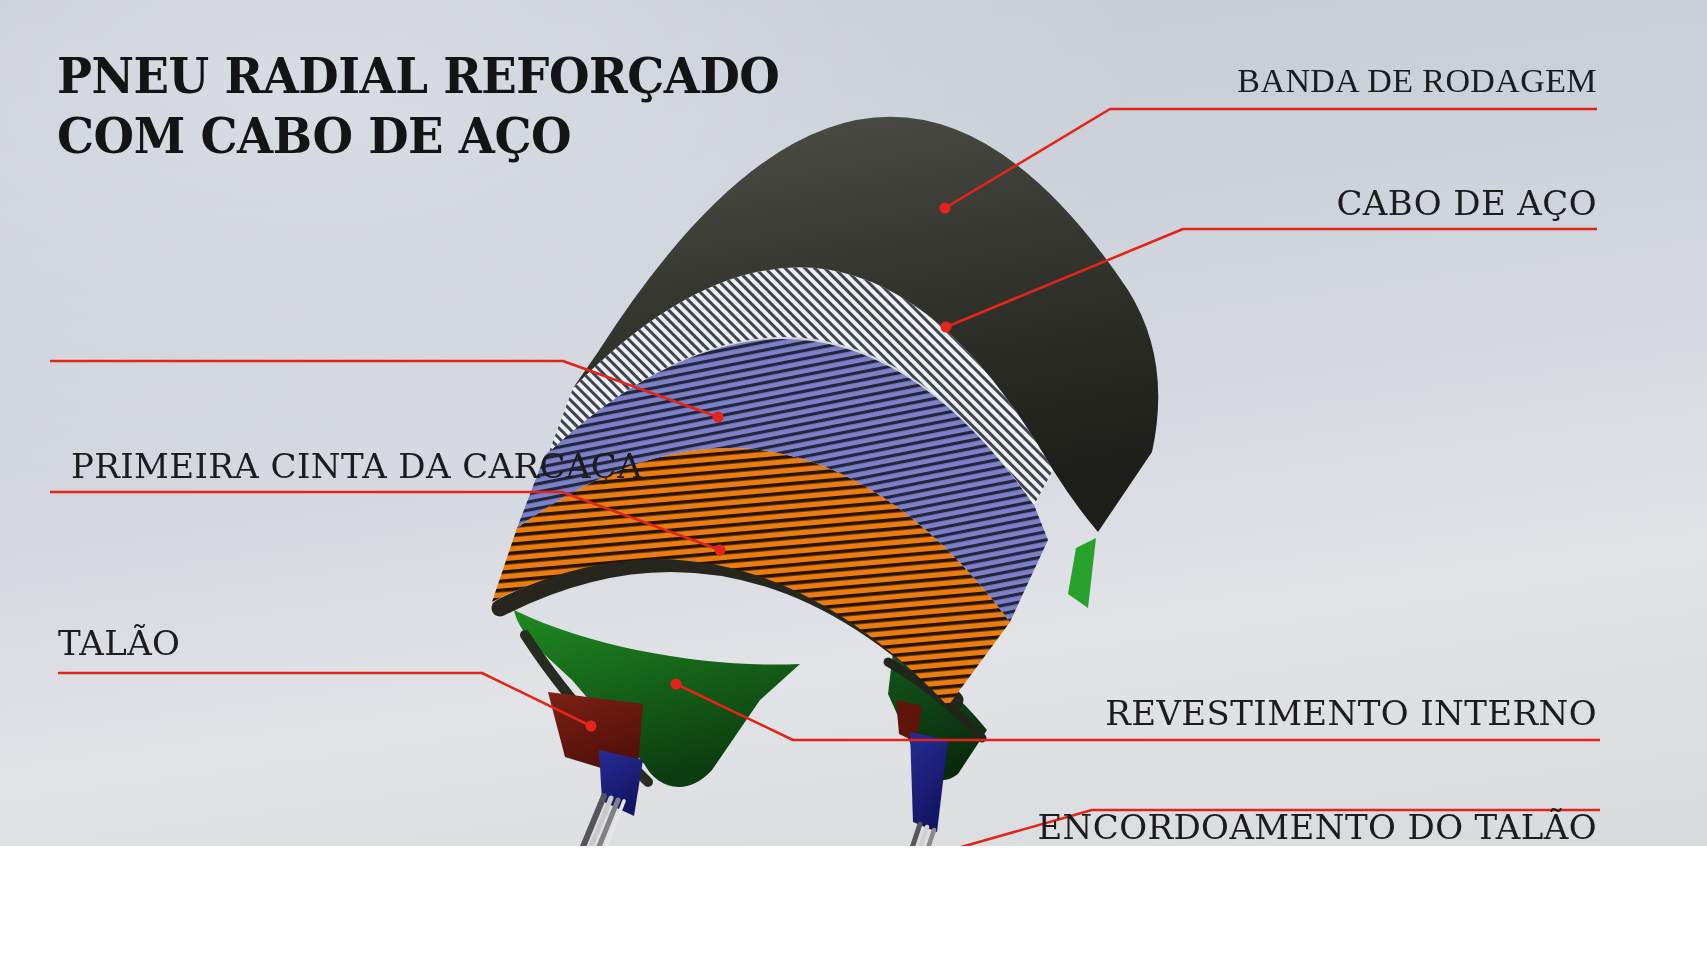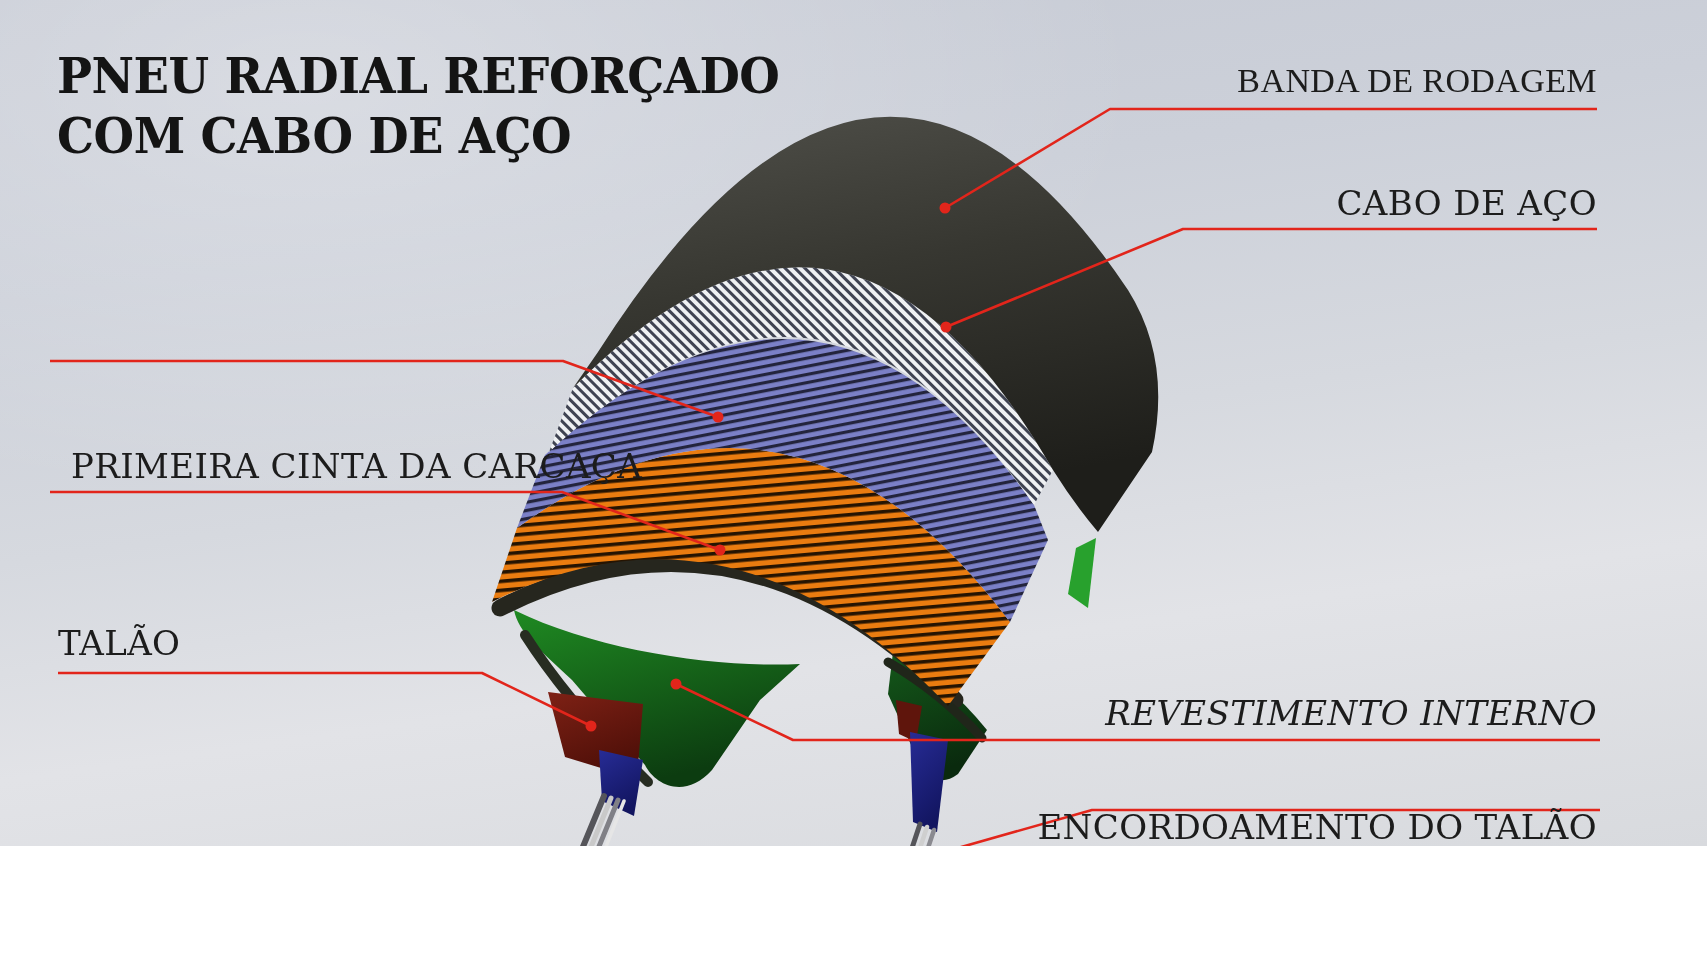--- a/index.html
+++ b/index.html
@@ -124,16 +124,16 @@
 
   <div class="title">
     <div>PNEU RADIAL REFORÇADO</div>
     <div>COM CABO DE AÇO</div>
   </div>
 
   <div class="callout right" style="top:62px;font-family:Liberation Serif, serif;">BANDA DE RODAGEM</div>
   <div class="callout right" style="top:184px;">CABO DE AÇO</div>
   <div class="callout" style="left:55px;top:447px;margin-left:16px;">PRIMEIRA CINTA DA CARCAÇA</div>
   <div class="callout" style="left:58px;top:624px;">TALÃO</div>
-  <div class="callout right" style="top:694px;font-style:italic;">REVESTIMENTO INTERNO</div>
+  <div class="callout right" style="top:694px;">REVESTIMENTO INTERNO</div>
   <div class="callout right" style="top:762px;margin-top:46px;">ENCORDOAMENTO DO TALÃO</div>
 
 </div>
 
 </body></html>

